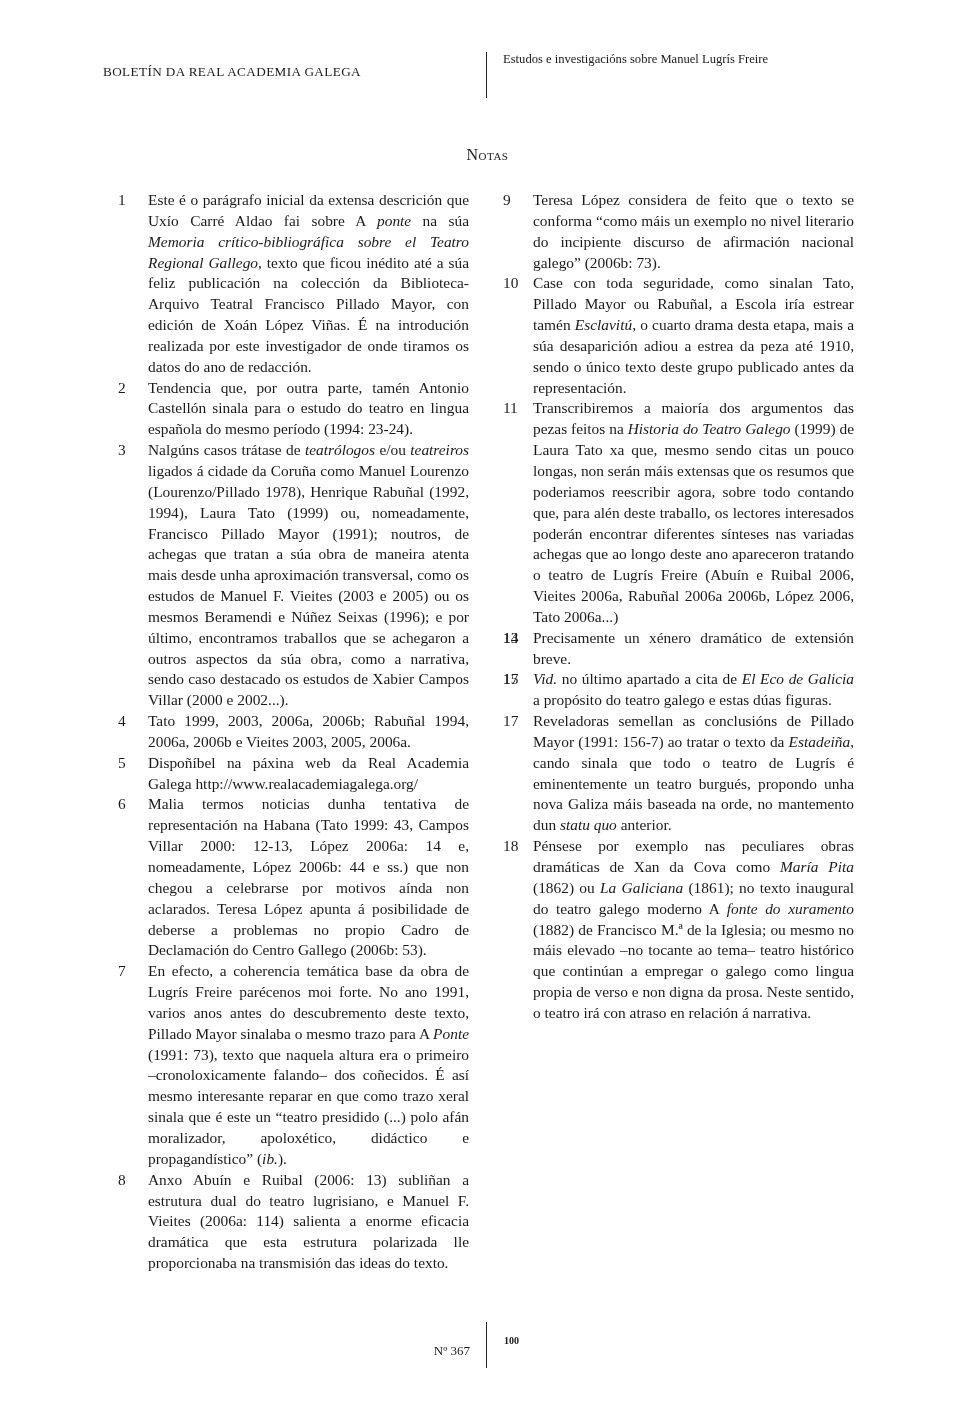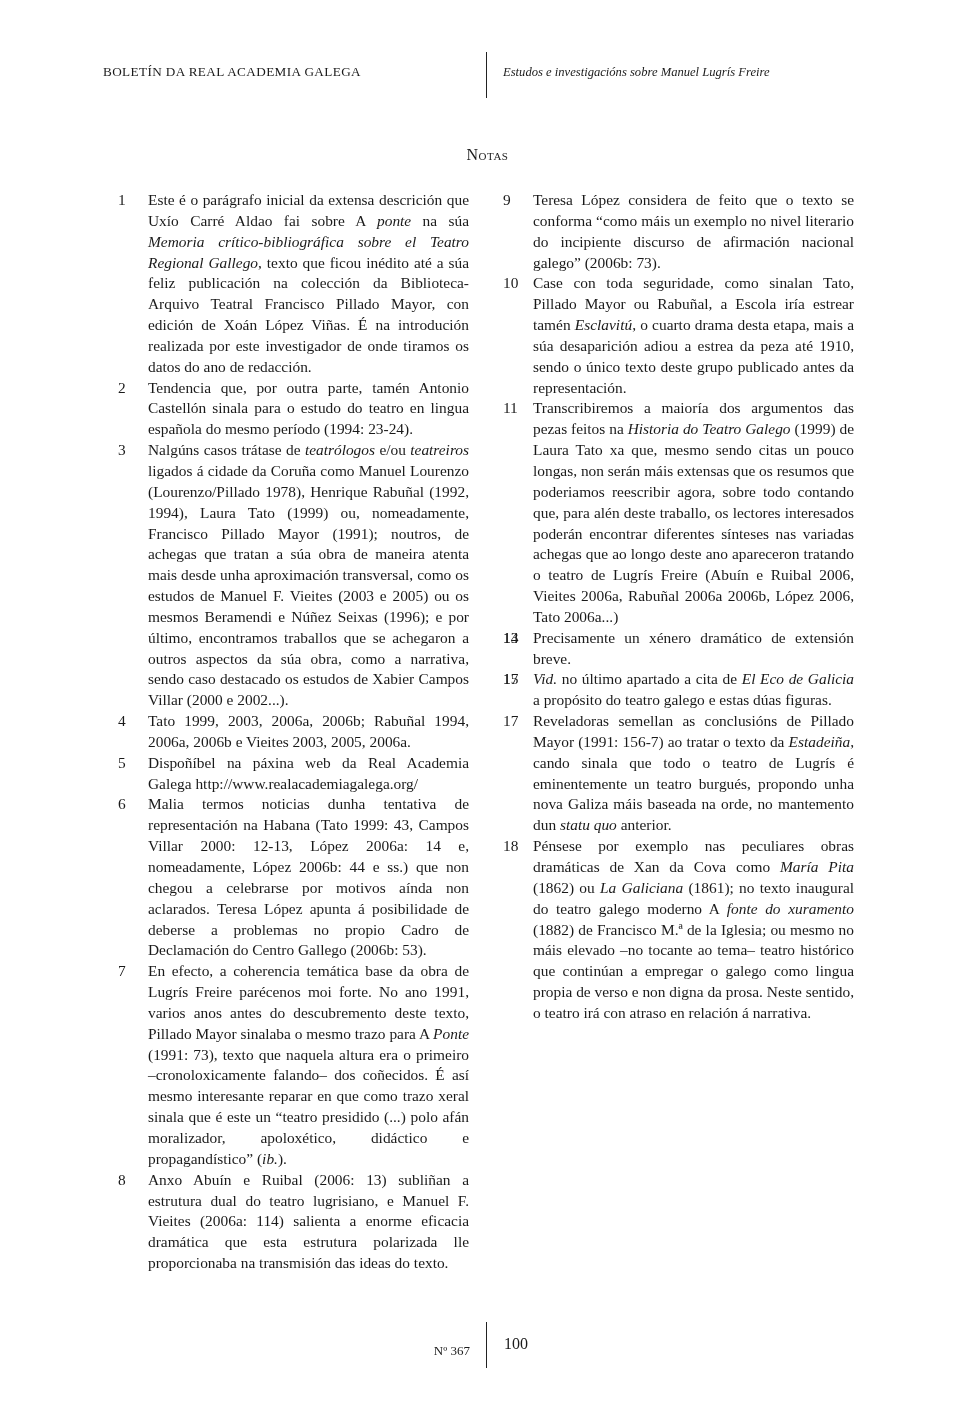--- a/index.html
+++ b/index.html
@@ -1,33 +1,33 @@
 <!DOCTYPE html>
 <html><head>
 <meta charset="utf-8">
 <style>
   html, body { margin:0; padding:0; background:#ffffff; }
   body { width:975px; height:1417px; position:relative; overflow:hidden;
          font-family:"Liberation Serif", "DejaVu Serif", serif; color:#1a1a1a; }
   .header { position:absolute; top:52px; left:0; width:861px; height:46px; }
   .header .left { position:absolute; right:500px; top:12px; font-size:13.2px; letter-spacing:0.4px; white-space:nowrap; }
   .header .vrule { position:absolute; left:486px; top:0; width:1px; height:46px; background:#222; }
-  .header .right { position:absolute; left:503px; top:13px; font-size:12.6px; white-space:nowrap;font-style:italic; }
+  .header .right { position:absolute; left:503px; top:0; font-size:12.6px; white-space:nowrap; }
   .title { position:absolute; top:146px; left:0; width:975px; text-align:center; font-size:16px; font-variant:small-caps; letter-spacing:0.5px; }
   .col { position:absolute; top:190px; width:351px; font-size:15.4px; line-height:20.85px; }
   .col.left { left:118px; }
   .col.right { left:503px; }
   .note { position:relative; padding-left:30px; text-align:justify; hyphens:manual; }
   .note .num { position:absolute; left:0; top:0; width:24px; }
   .col.right .note .num { left:0; }
   .note .txt i { font-style:italic; }
   .footer { position:absolute; top:1322px; left:0; width:975px; height:46px; }
   .footer .vrule { position:absolute; left:486px; top:0; width:1px; height:46px; background:#222; }
   .footer .issue { position:absolute; right:505px; top:21px; font-size:13px; white-space:nowrap; }
-  .footer .page { position:absolute; left:504px; top:13px; font-size:16px; font-weight:normal; }
+  .footer .page { position:absolute; left:504px; top:13px; font-size:10px; font-weight:bold; }
 </style>
 </head>
 <body>
 
 <div class="header">
   <div class="left">BOLETÍN DA REAL ACADEMIA GALEGA</div>
   <div class="vrule"></div>
   <div class="right">Estudos e investigacións sobre Manuel Lugrís Freire</div>
 </div>
 

